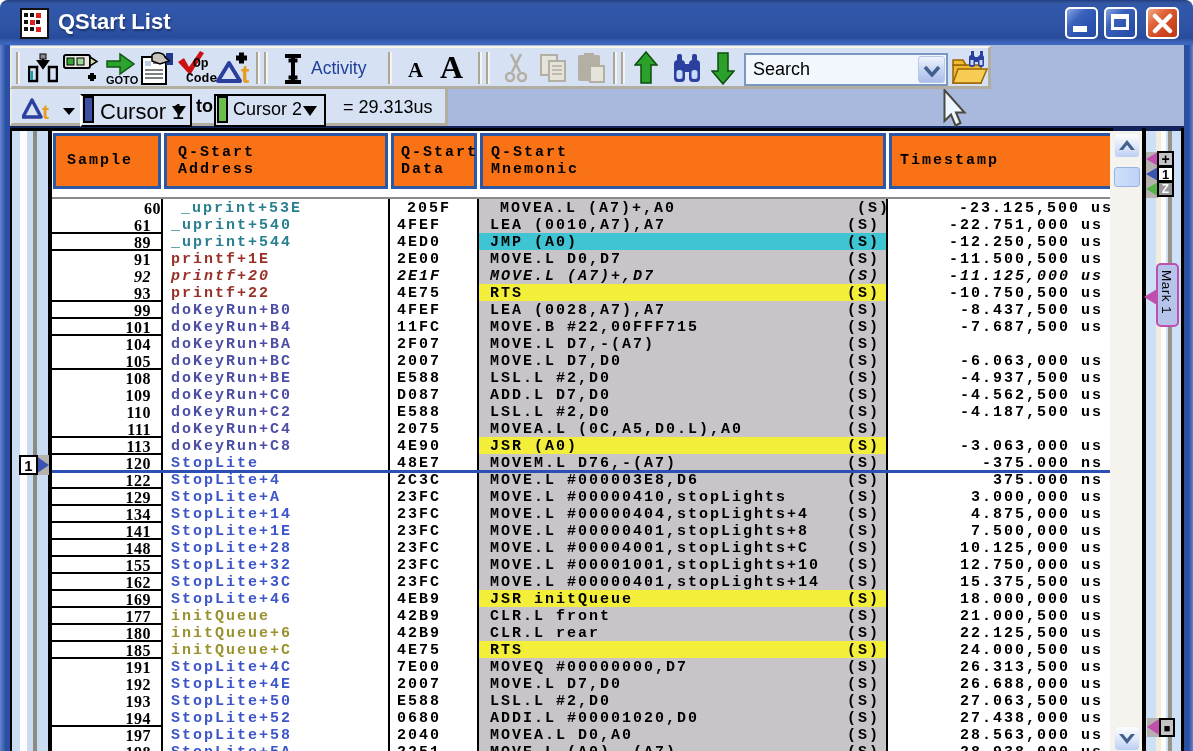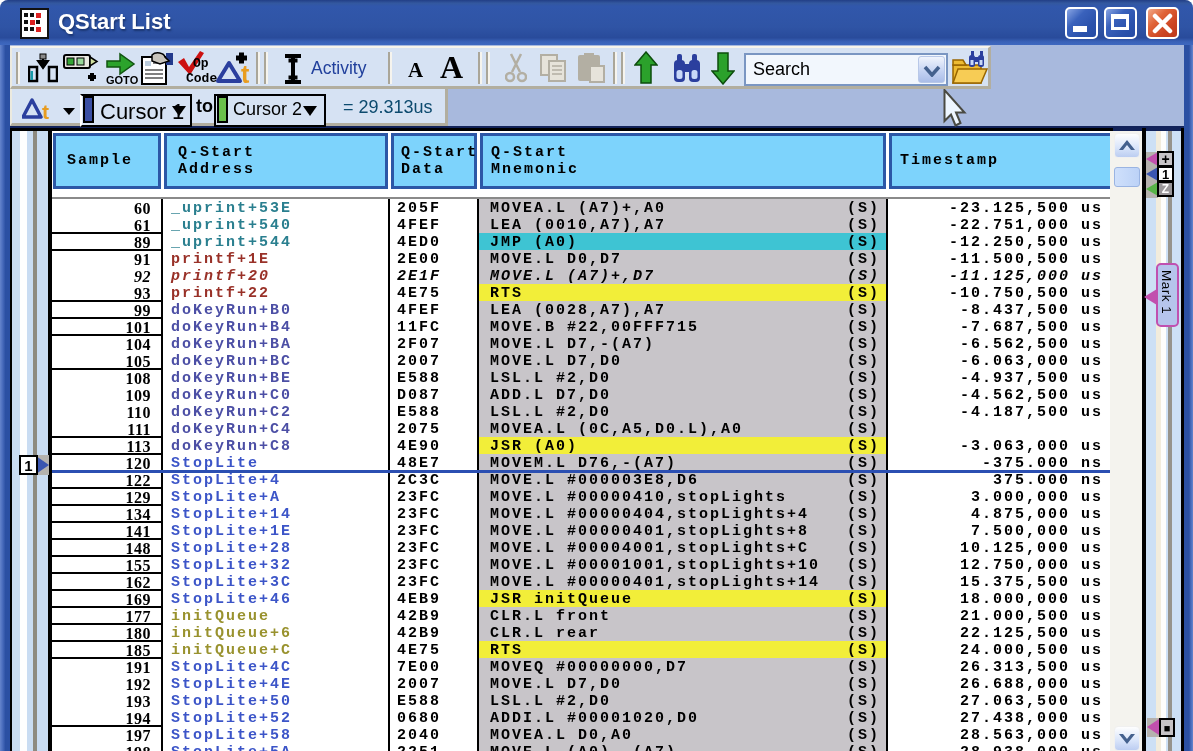--- a/index.html
+++ b/index.html
@@ -33,21 +33,21 @@
   background:linear-gradient(90deg,#2b50a3 0%, #2b50a3 55%, #4a6dbd 80%, #6585cc 100%); }
 #lmb     { position:absolute; left:10px; top:128px; width:2px; height:623px; background:#000; }
 #lmargin { position:absolute; left:12px; top:131px; width:36px; height:620px; background:#c9dcf2; }
 #lmargin .wb { position:absolute; left:8px; top:0; width:7px; height:620px; background:#fefefe; }
 #lmargin .gb { position:absolute; left:21px; top:0; width:4px; height:620px; background:#8d8a80; }
 #tframe  { position:absolute; left:48px; top:128px; width:4px; height:623px; background:#000; }
 #ttopline{ position:absolute; left:10px; top:128px; width:1103px; height:3px; background:#000; }
 #tablebg { position:absolute; left:52px; top:131px; width:1058px; height:620px; background:#fff; }
 #greycol { position:absolute; left:479px; top:199px; width:407px; height:552px; background:#c8c5c9; }
 
-.hcell { position:absolute; top:133px; height:56px; background:#7dd3fc; border:3px solid #2c57a6; }
+.hcell { position:absolute; top:133px; height:56px; background:#f97316; border:3px solid #2c57a6; }
 .hcell .htxt { position:absolute; left:11px; top:8px; font-family:"Liberation Mono",monospace;
   font-size:15px; font-weight:bold; letter-spacing:2.0px; line-height:17px; white-space:pre; color:#000; }
 #gline { position:absolute; left:52px; top:197px; width:1058px; height:2px; background:#8a8a8a; }
 
 .vline { position:absolute; top:199px; width:2px; height:552px; background:#000; }
 #blueline { position:absolute; left:52px; top:470px; width:1058px; height:3px; background:#2b4fb2; z-index:6; }
 
 .row { position:absolute; left:52px; width:1058px; height:17px;
   font-family:"Liberation Mono",monospace; font-size:15px; font-weight:bold; letter-spacing:2.0px; color:#000; }
 .row span { position:absolute; top:1px; white-space:pre; }
@@ -148,21 +148,21 @@
 Mnemonic</span>
     </div>
   <div class="hcell" style="left:889px; width:246px;">
       <span class="htxt" style="left:8px;top:16px;">Timestamp</span>
     </div>
   <div id="gline"></div>
   <div class="vline" style="left:161px;"></div>
   <div class="vline" style="left:388px;"></div>
   <div class="vline" style="left:477px;"></div>
   <div class="vline" style="left:886px;"></div>
-  <div class="row" style="top:199px;">
+  <div class="row" style="top:199px;margin-left:10px;">
       <span class="c1">60</span>
       <span class="c2 at">_uprint+53E</span>
       <span class="c3">205F</span>
       <span class="c4">MOVEA.L (A7)+,A0</span>
       <span class="c5">(S)</span>
       <span class="c6">-23.125,500 us</span>
     </div>
 <div class="row" style="top:216px;">
       <span class="c1">61</span>
       <span class="c2 at">_uprint+540</span>
@@ -225,21 +225,20 @@
       <span class="c5">(S)</span>
       <span class="c6">-7.687,500 us</span>
     </div>
 <div class="row" style="top:335px;">
       <i class="sep"></i>
       <span class="c1">104</span>
       <span class="c2 ap">doKeyRun+BA</span>
       <span class="c3">2F07</span>
       <span class="c4">MOVE.L D7,-(A7)</span>
       <span class="c5">(S)</span>
-      <span class="c6">-6.562,500 us</span>
     </div>
 <div class="row" style="top:352px;">
       <span class="c1">105</span>
       <span class="c2 ap">doKeyRun+BC</span>
       <span class="c3">2007</span>
       <span class="c4">MOVE.L D7,D0</span>
       <span class="c5">(S)</span>
       <span class="c6">-6.063,000 us</span>
     </div>
 <div class="row" style="top:369px;">
@@ -613,19 +612,19 @@
   <div class="abs" style="left:80px;top:94px;width:112px;height:33px;background:#d6e2f3;border:2px solid #000;border-left:2px solid #fff;"></div>
   <div class="abs" style="left:83px;top:96px;width:11px;height:27px;background:#3b4fa3;border:2.5px solid #000;"></div>
   <div class="abs" style="left:100px;top:99px;font-size:22px;color:#000;">Cursor 1</div>
   <div class="tri" style="left:172px;top:106px;border-top:10px solid #000;border-left:7px solid transparent;border-right:7px solid transparent;"></div>
   <div class="abs" style="left:196px;top:96px;font-size:18px;font-weight:bold;color:#000;">to</div>
 
   <div class="abs" style="left:214px;top:94px;width:112px;height:33px;background:#d6e2f3;border:2px solid #000;"></div>
   <div class="abs" style="left:217px;top:96px;width:11px;height:27px;background:#6abf4b;border:2.5px solid #000;"></div>
   <div class="abs" style="left:233px;top:99px;font-size:18px;color:#000;">Cursor 2</div>
   <div class="tri" style="left:303px;top:106px;border-top:10px solid #000;border-left:7px solid transparent;border-right:7px solid transparent;"></div>
-  <div class="abs" style="left:343px;top:97px;font-size:18px;color:#0c4a6e;">= 29.313us</div>
+  <div class="abs" style="left:343px;top:97px;font-size:18px;color:#000000;">= 29.313us</div>
 
   <svg class="abs" style="left:943px;top:89px;" width="24" height="44" viewBox="0 0 24 44">
     <path d="M1.5 1 L1.5 32 L8 25.5 L12.5 36.5 L17.5 34 L13 23.5 L21.5 23.5 Z" fill="#eef6ff" stroke="#4a4a42" stroke-width="2"></path>
   </svg>
 
 </div>
 
 </body></html>

